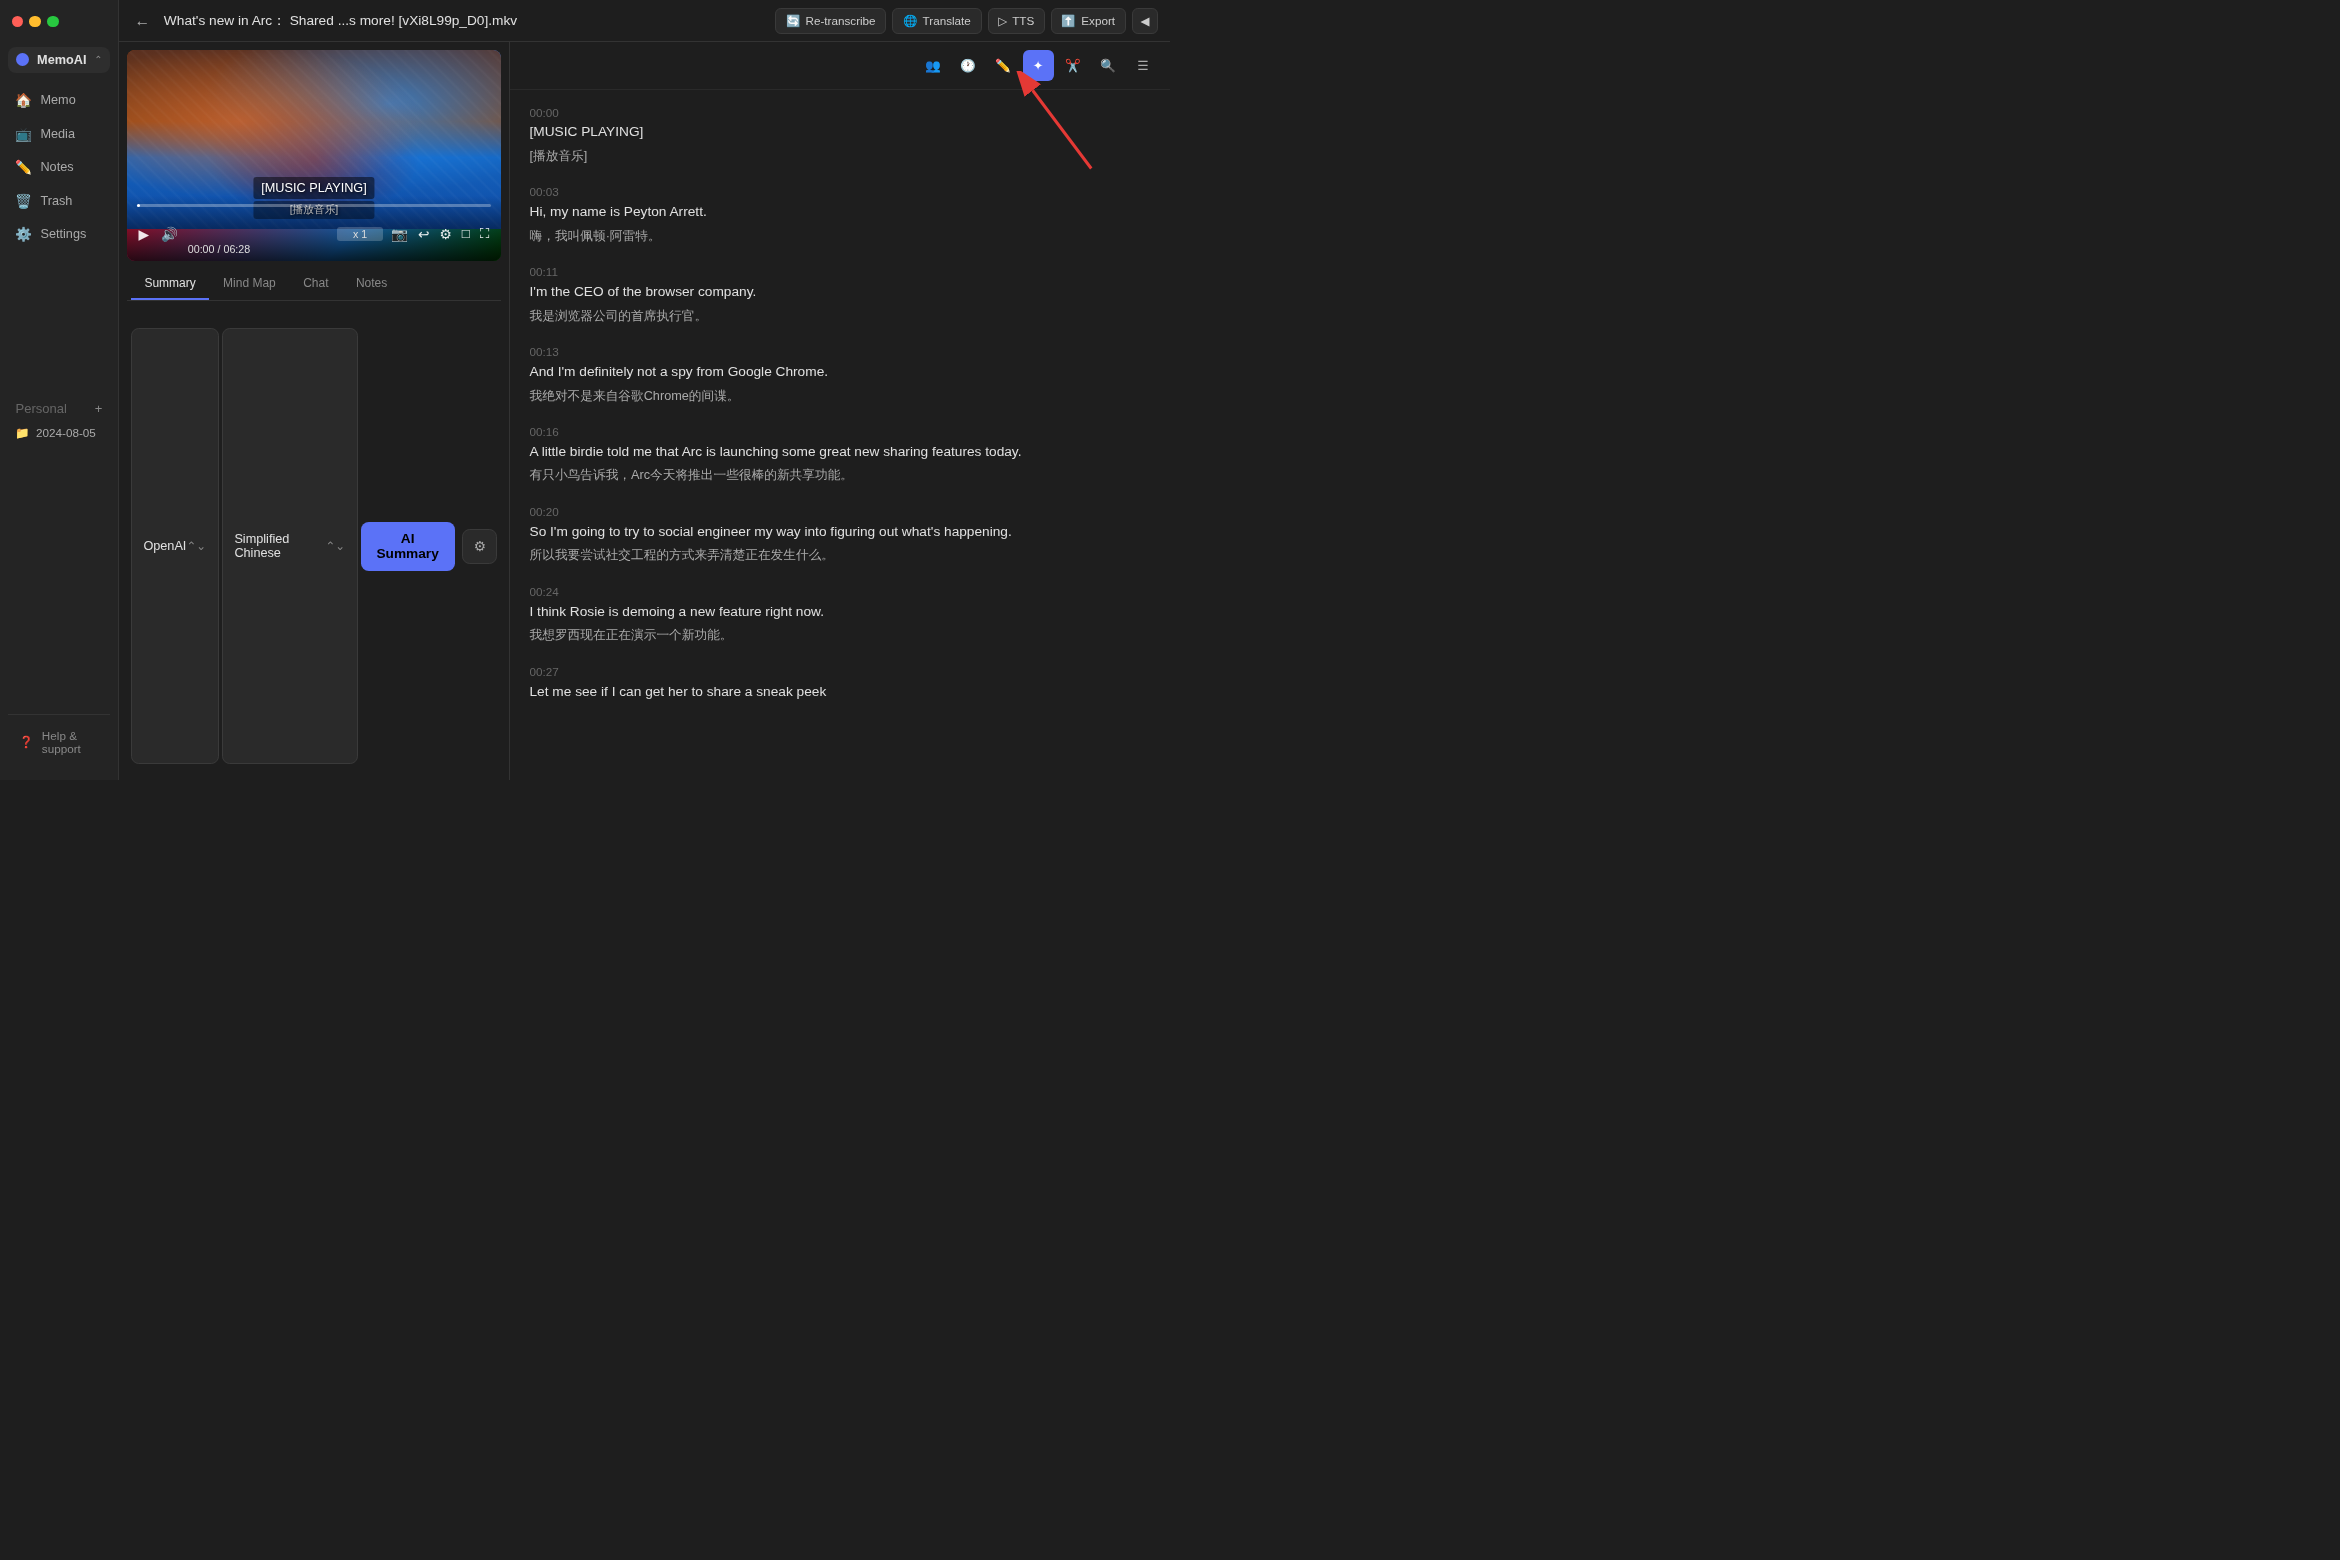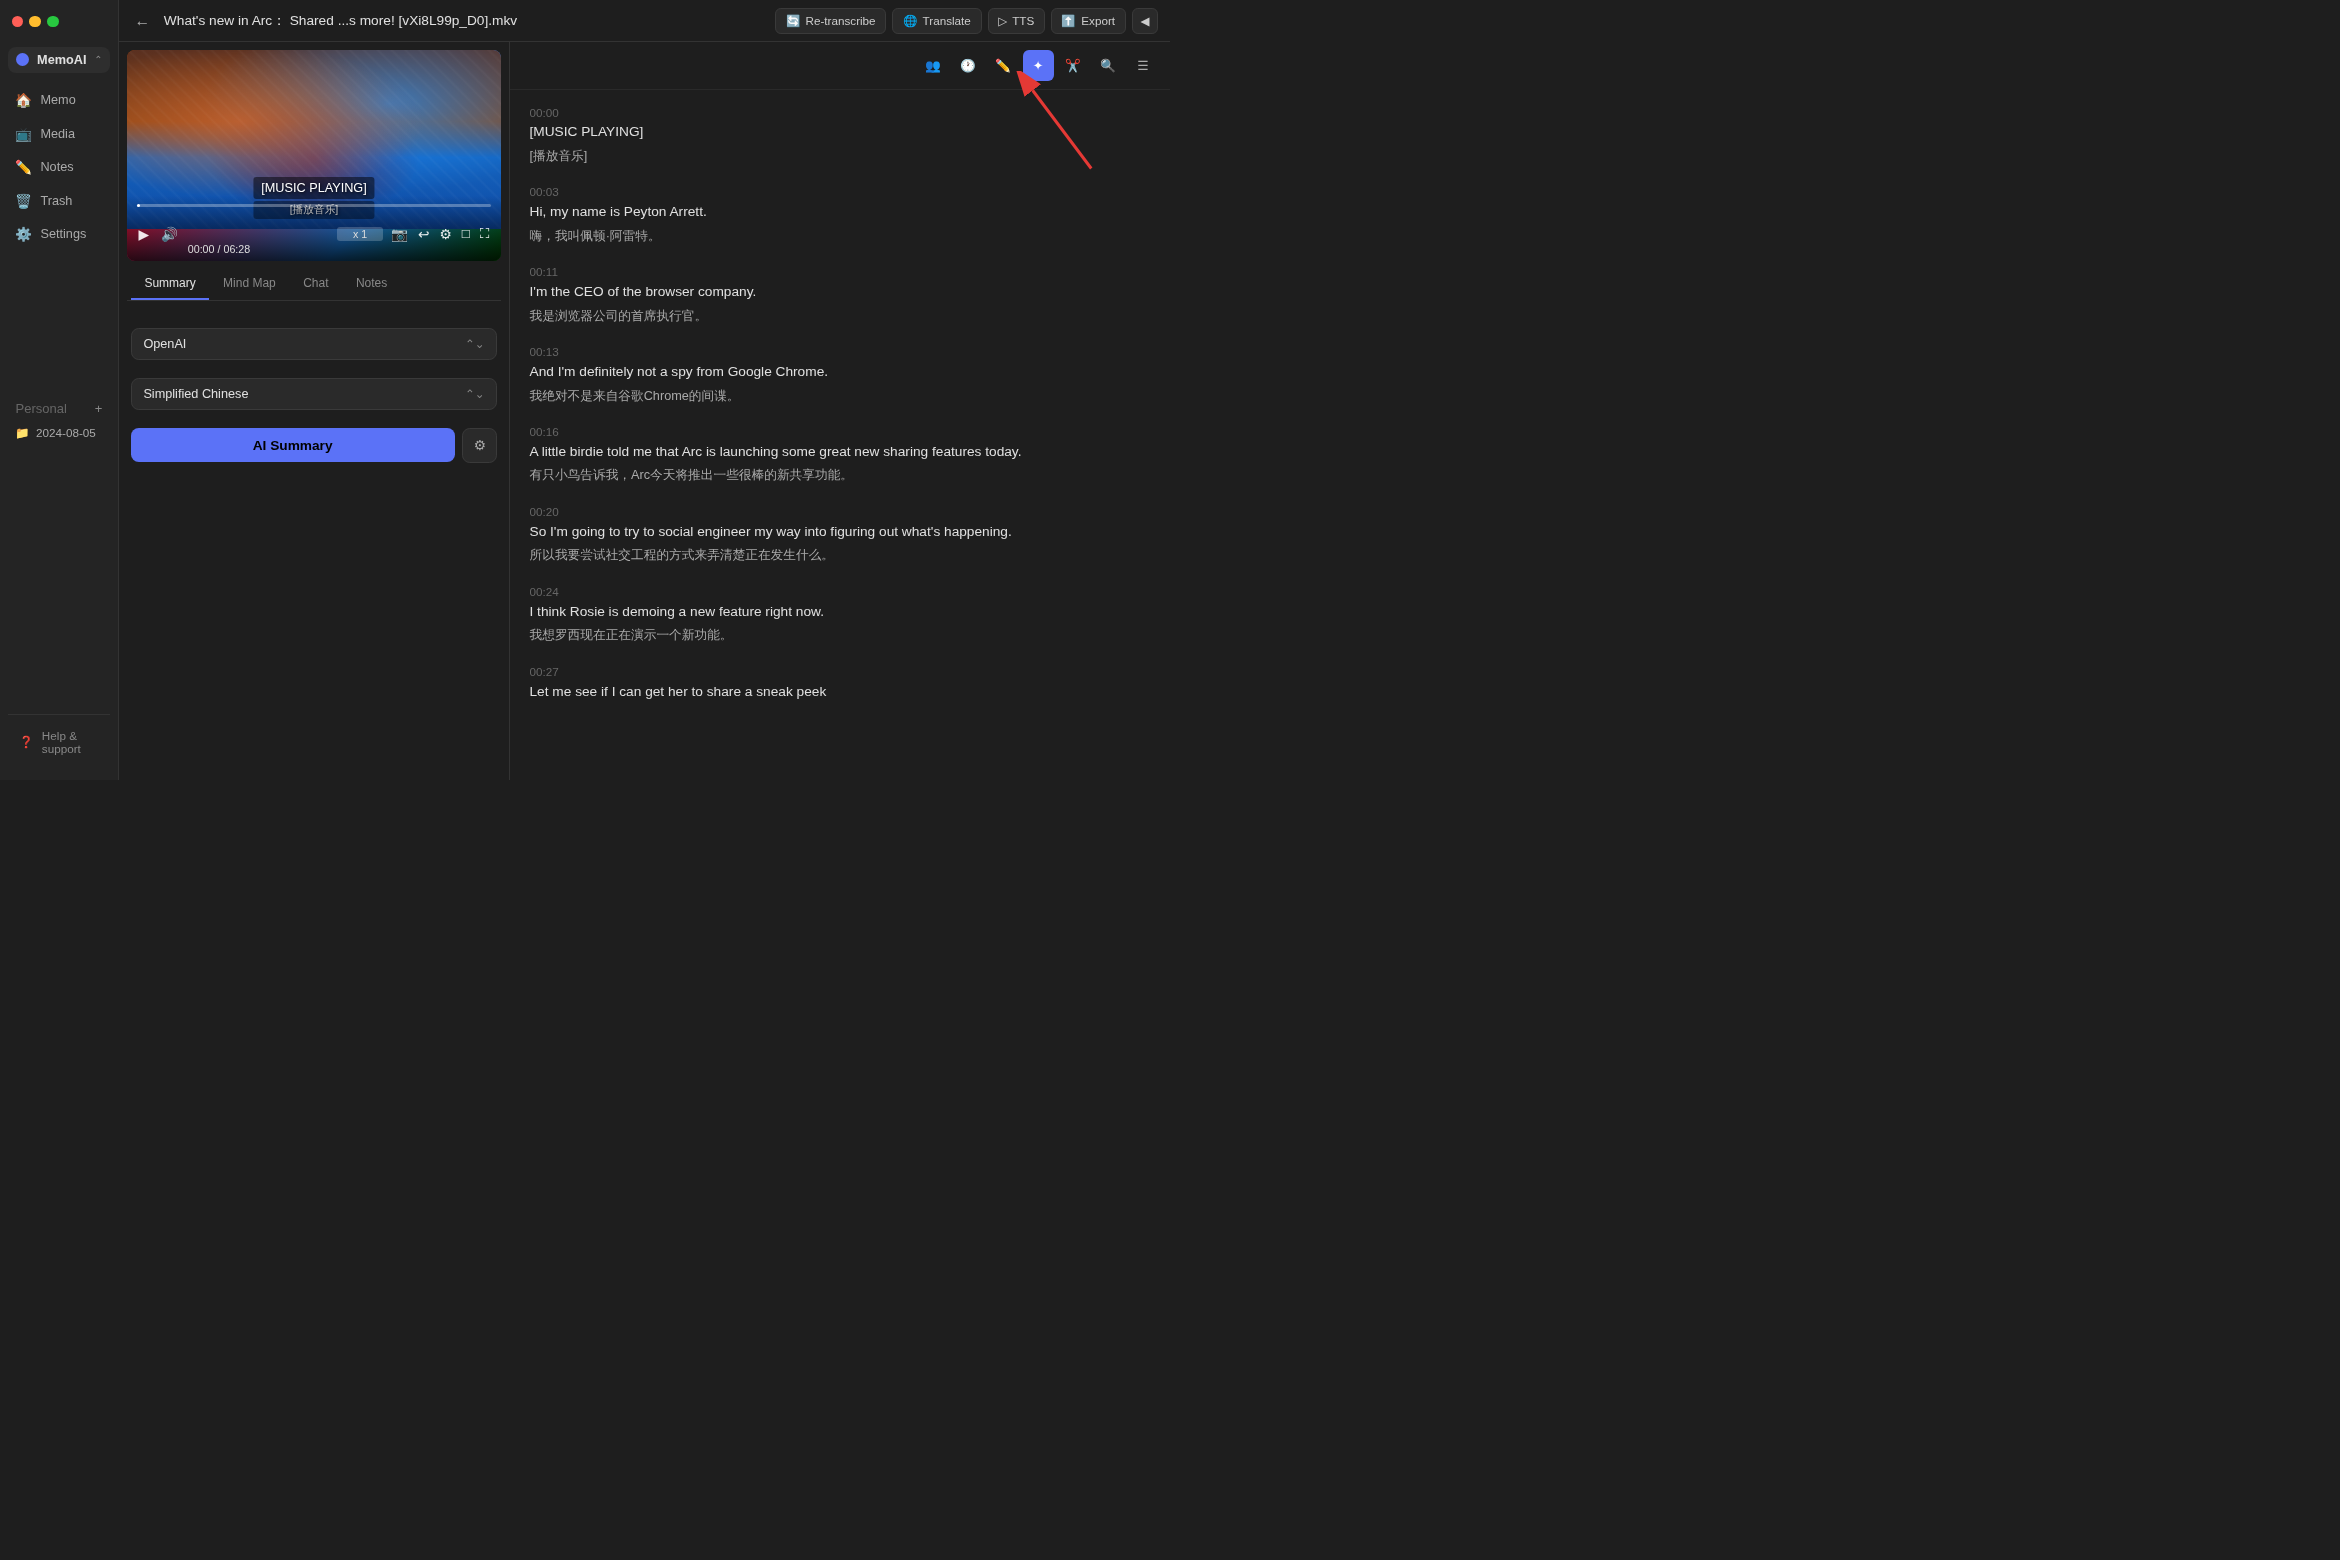--- a/index.html
+++ b/index.html
@@ -294,22 +294,21 @@
     }
     .tab.active {
       color: #e0e0e0;
       border-bottom-color: #5b72f7;
     }
 
     
     .summary-content {
       flex: 1;
       display: flex;
-      flex-direction: column;
-      gap: 18px;
+      gap: 3px;
       padding: 19.5px 3.9px 7.8px;
       overflow-y: auto;
     }
     .ai-provider-select, .language-select {
       display: flex;
       align-items: center;
       justify-content: space-between;
       padding: 7.8px 11.7px;
       background: #2a2a2a;
       border: 1px solid #3a3a3a;

